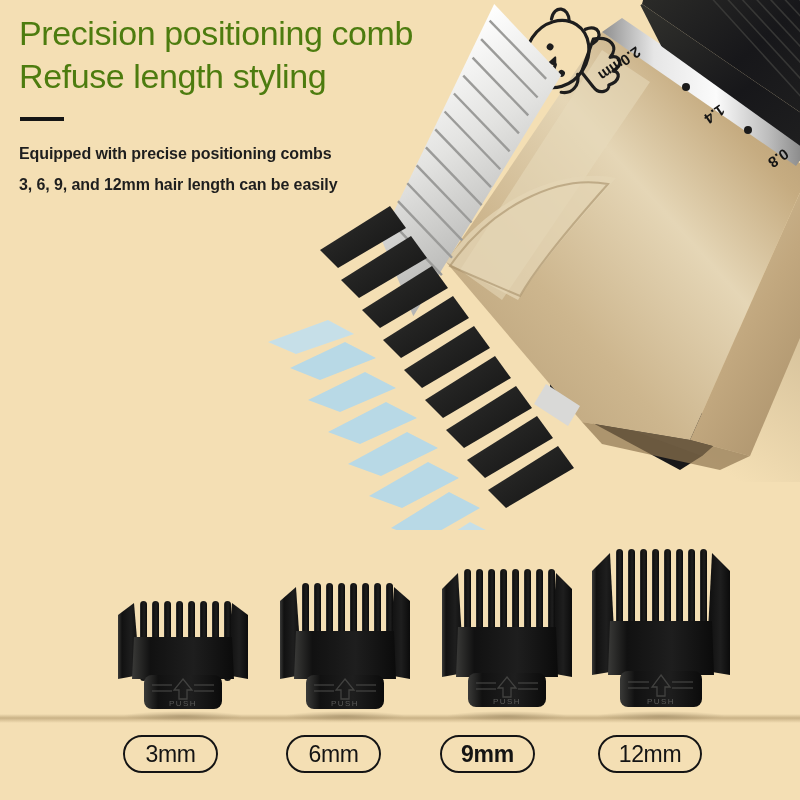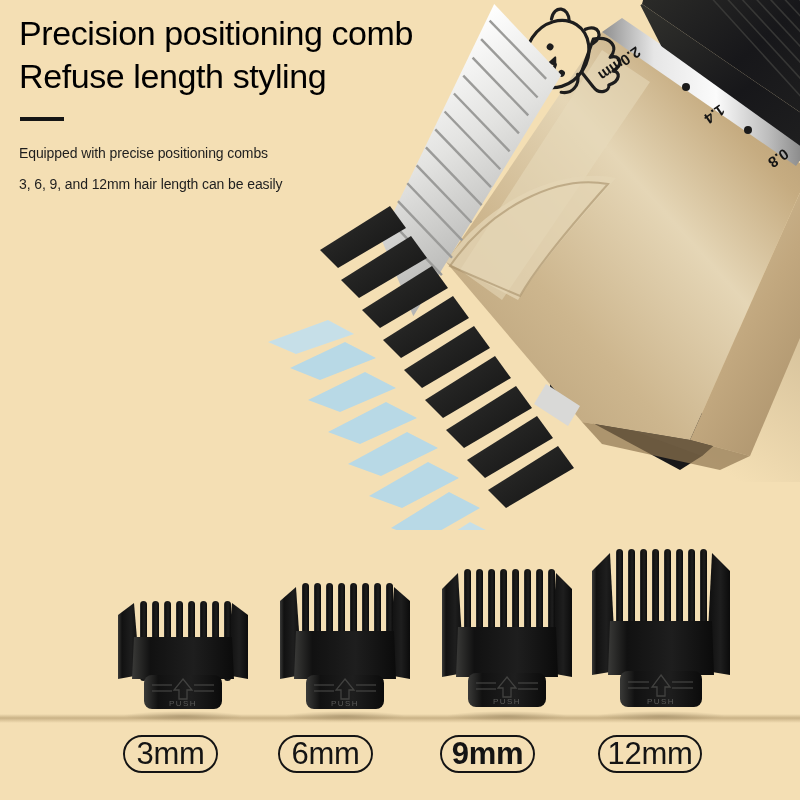--- a/index.html
+++ b/index.html
@@ -20,27 +20,28 @@
     pointer-events:none;
   }
   .shelf-line {
     position:absolute; left:0; top:714px; width:800px; height:9px;
     background:linear-gradient(180deg, rgba(196,173,131,0) 0%, rgba(187,163,119,.75) 45%, rgba(244,223,180,0) 100%);
   }
 
   
   .copy { position:absolute; left:19px; top:12px; width:520px; }
   .headline {
-    font-size:34px; line-height:43px; color:#000000; font-weight:400;
+    font-size:34px; line-height:43px; color:#4d7c0f; font-weight:400;
     letter-spacing:-.4px; white-space:nowrap;
   }
   .rule { width:44px; height:4px; background:#151515; margin:19px 0 17px 1px; }
   .body-copy {
-    font-size:14px; line-height:31px; color:#1e1e1e; letter-spacing:-.1px;
+    font-size:16px; line-height:31px; color:#1e1e1e; letter-spacing:-.1px;
     white-space:nowrap;
+    font-weight:bold;
   }
 
   
   .clipper { position:absolute; left:250px; top:-30px; width:600px; height:560px; }
   .clipper svg { position:absolute; inset:0; }
 
   
   .combs { position:absolute; left:12px; top:545px; width:800px; height:190px; }
   .comb { position:absolute; bottom:0; }
   .comb svg { display:block; }
@@ -49,21 +50,21 @@
     height:10px; border-radius:50%;
     background:radial-gradient(ellipse at center, rgba(120,100,65,.42) 0%, rgba(120,100,65,0) 72%);
   }
 
   
   .pills { position:absolute; left:0; top:735px; width:800px; height:46px; }
   .pill {
     position:absolute; height:38px; border:2.5px solid #141414;
     border-radius:19px; background:transparent;
     display:flex; align-items:center; justify-content:center;
-    font-size:31px; color:#141414; letter-spacing:-.3px;
+    font-size:23px; color:#141414; letter-spacing:-.3px;
   }
 </style>
 </head>
 <body>
 
 <div id="stage">
 
   <div class="bg-base"></div>
   <div class="bg-corner"></div>
   <div class="shelf-line"></div>
@@ -366,21 +367,21 @@
         <text x="75" y="159" text-anchor="middle" font-family="Liberation Sans, sans-serif" font-size="8" fill="#5a5a58" letter-spacing="1.4">PUSH</text>
       </svg>
       <div class="comb-shadow" style="width:126px"></div>
     </div>
   </div>
 
   <div class="pills">
     <div class="pill" style="left:123px; width:95px;">
       <span>3mm</span>
     </div>
-    <div class="pill" style="left:278px; width:95px;align-items:center;">
+    <div class="pill" style="left:286px; width:95px;align-items:center;">
       <span>6mm</span>
     </div>
     <div class="pill" style="left:440px; width:95px;font-weight:bold;">
       <span>9mm</span>
     </div>
     <div class="pill" style="left:598px; width:104px;">
       <span>12mm</span>
     </div>
   </div>
 

